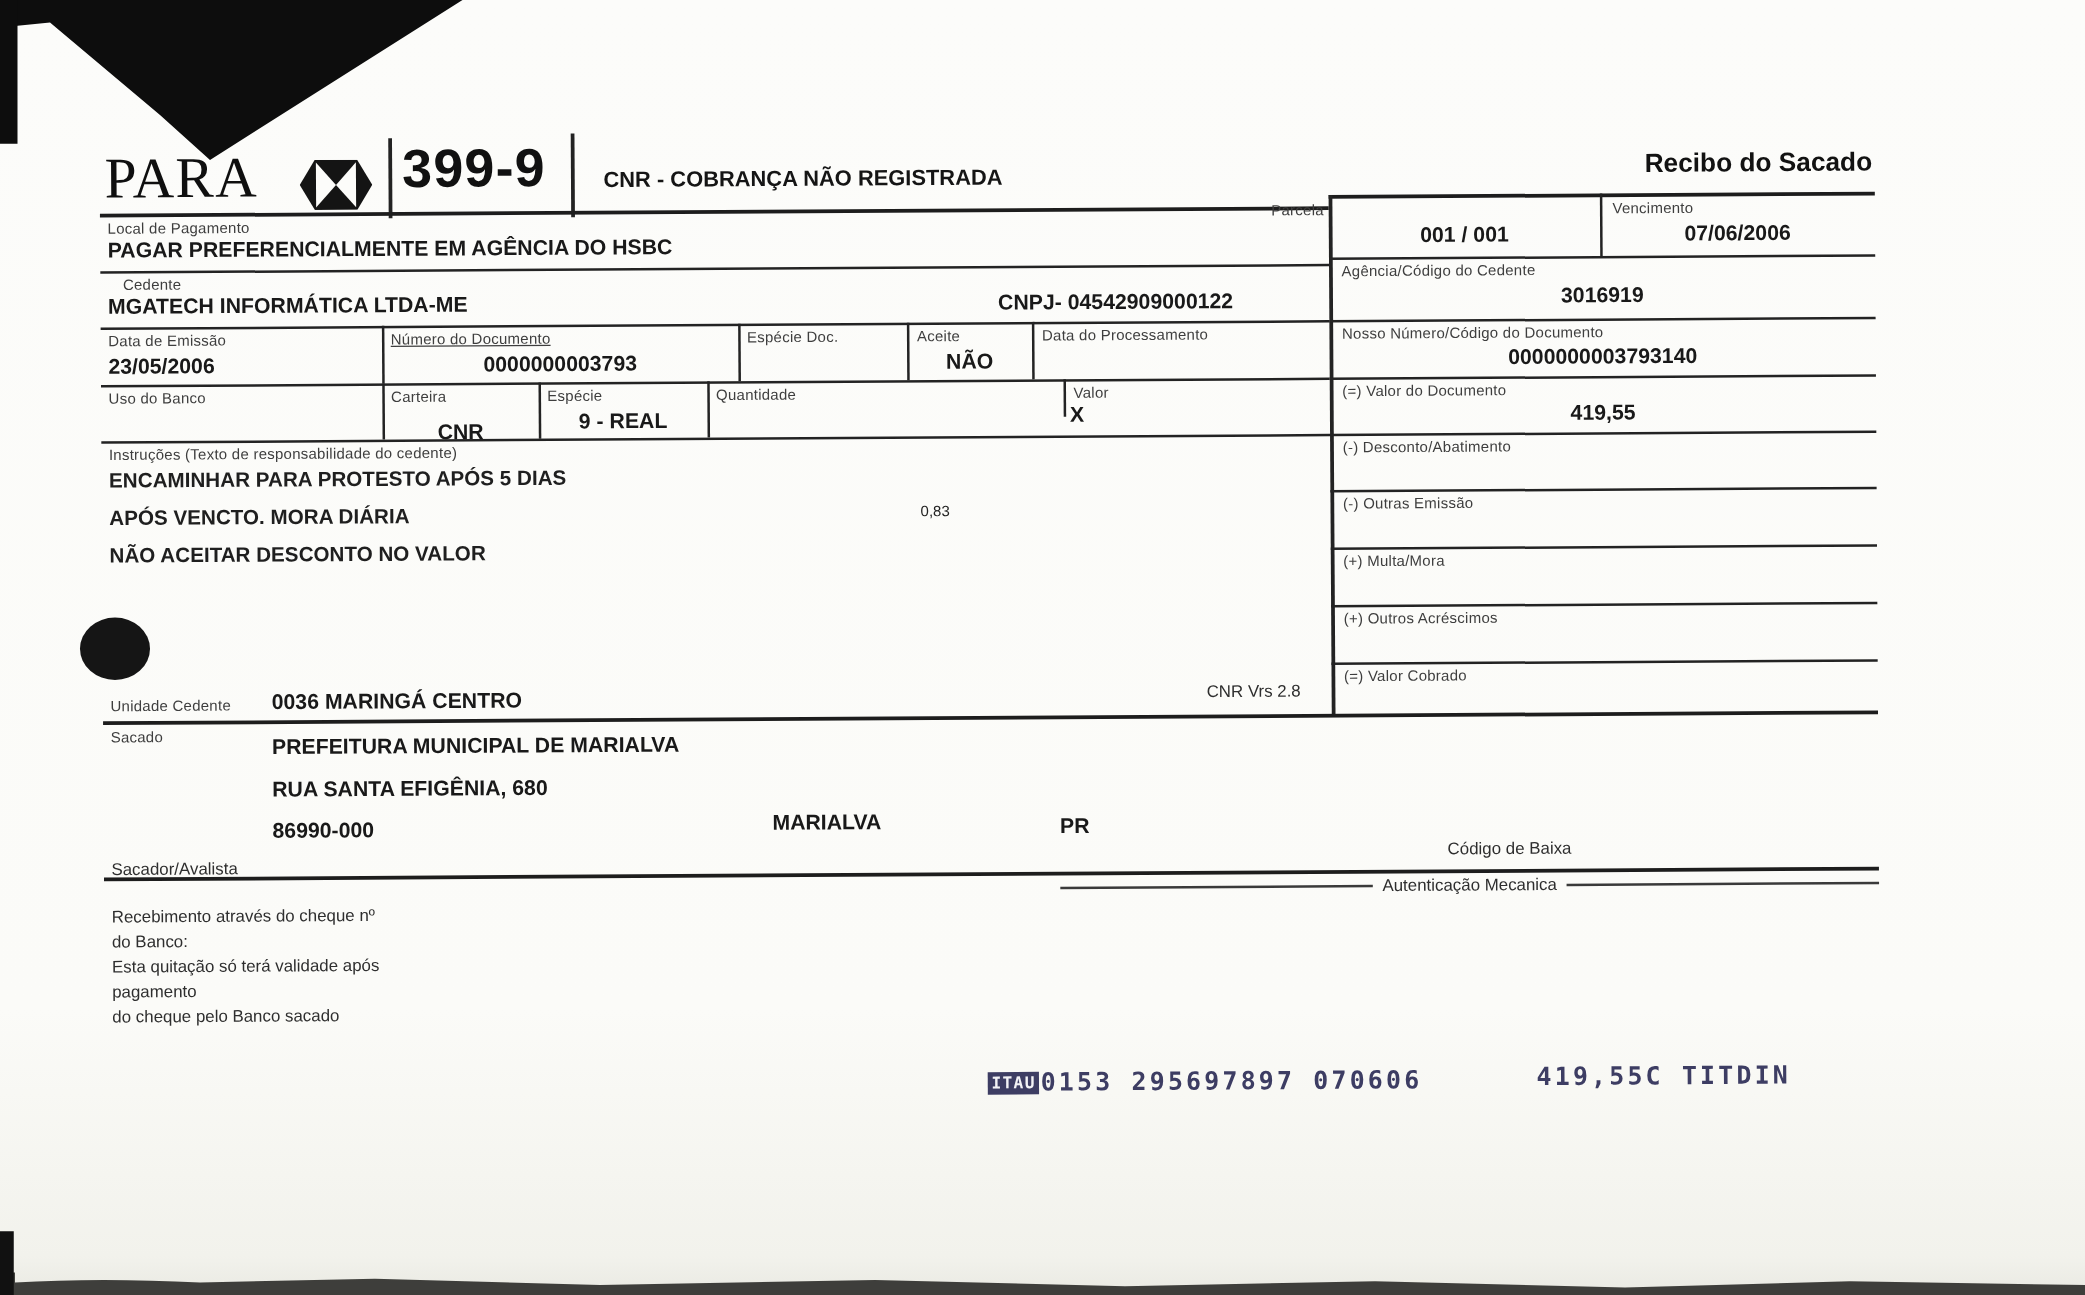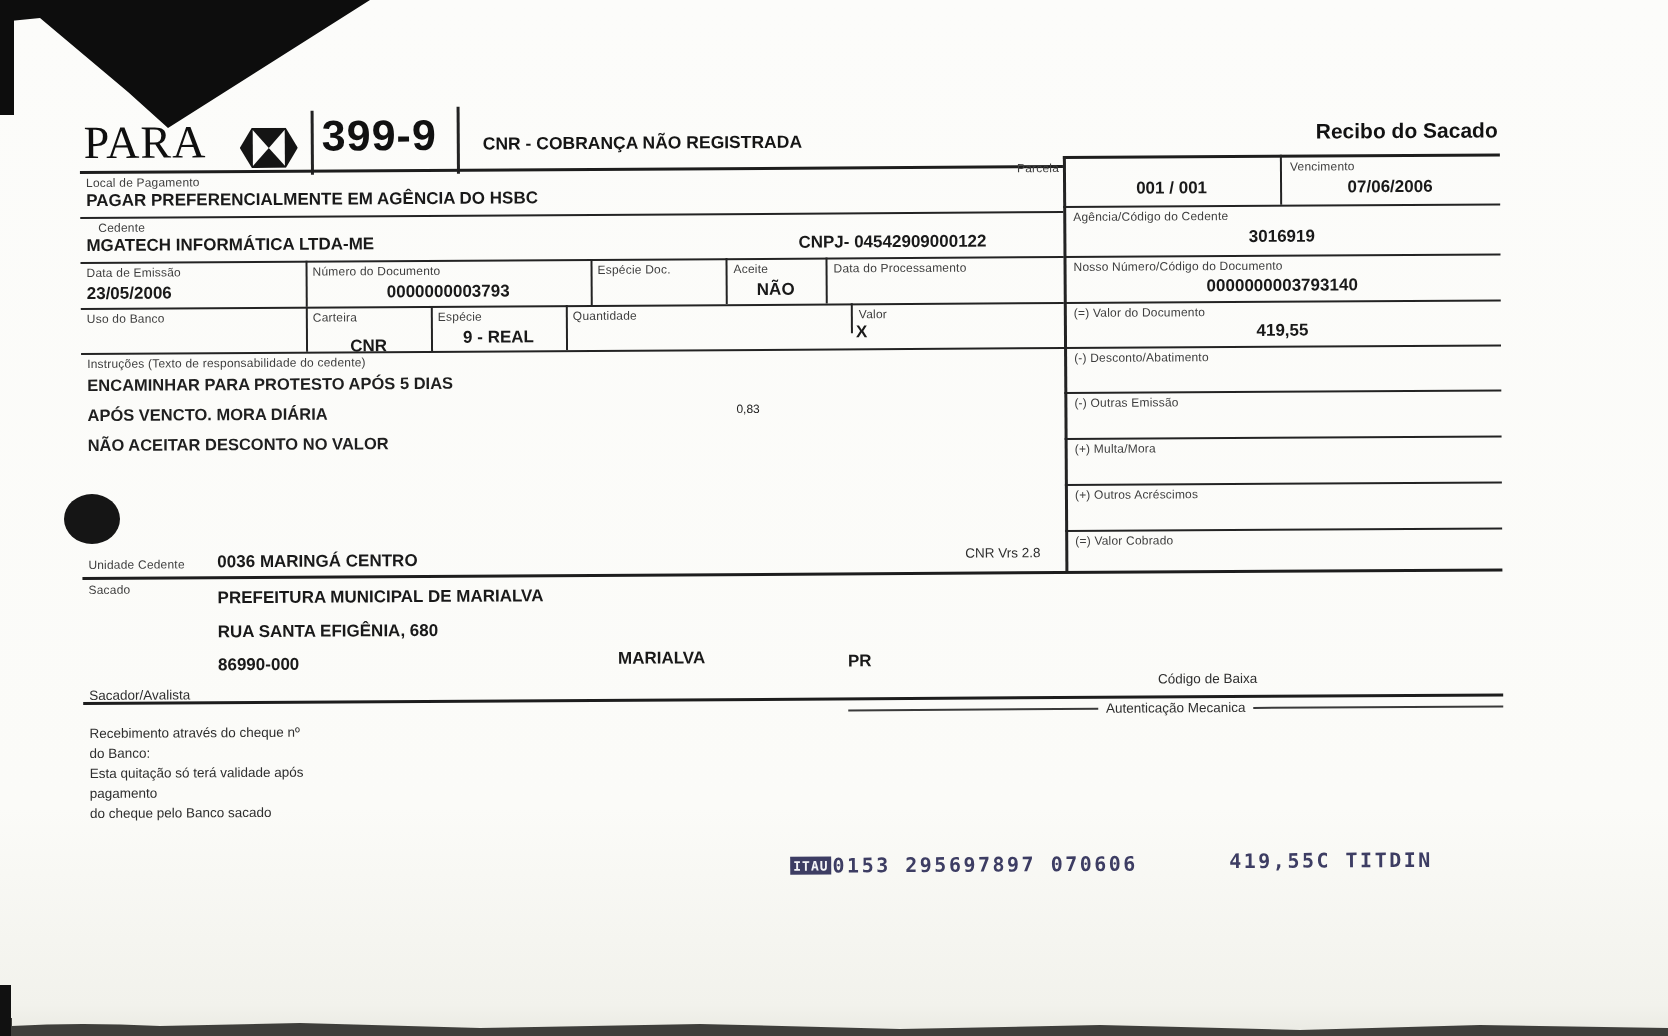--- a/index.html
+++ b/index.html
@@ -60,21 +60,21 @@
     <div class="abs val" style="left:86px;top:236px;">MGATECH INFORMÁTICA LTDA-ME</div>
     <div class="abs val" style="left:798px;top:237px;">CNPJ- 04542909000122</div>
     <div class="abs hl" style="left:80px;top:262px;width:983px;"></div>
 
     <div class="abs vl" style="left:305px;top:262px;height:46px;"></div>
     <div class="abs vl" style="left:590px;top:262px;height:46px;"></div>
     <div class="abs vl" style="left:725px;top:262px;height:46px;"></div>
     <div class="abs vl" style="left:825px;top:262px;height:46px;"></div>
     <div class="abs lbl" style="left:86px;top:266px;">Data de Emissão</div>
     <div class="abs val" style="left:86px;top:284px;">23/05/2006</div>
-    <div class="abs lbl" style="left:312px;top:266px;">Número do Documento</div>
+    <div class="abs lbl" style="left:312px;top:266px;text-decoration:underline;">Número do Documento</div>
     <div class="abs val center" style="left:305px;top:284px;width:285px;">0000000003793</div>
     <div class="abs lbl" style="left:597px;top:266px;">Espécie Doc.</div>
     <div class="abs val center" style="left:590px;top:284px;width:135px;"></div>
     <div class="abs lbl" style="left:733px;top:266px;">Aceite</div>
     <div class="abs val center" style="left:725px;top:284px;width:100px;">NÃO</div>
     <div class="abs lbl" style="left:833px;top:266px;text-align:right;">Data do Processamento</div>
     <div class="abs val" style="left:833px;top:284px;"></div>
     <div class="abs hl" style="left:80px;top:308px;width:983px;"></div>
 
     <div class="abs vl" style="left:305px;top:308px;height:45px;"></div>

